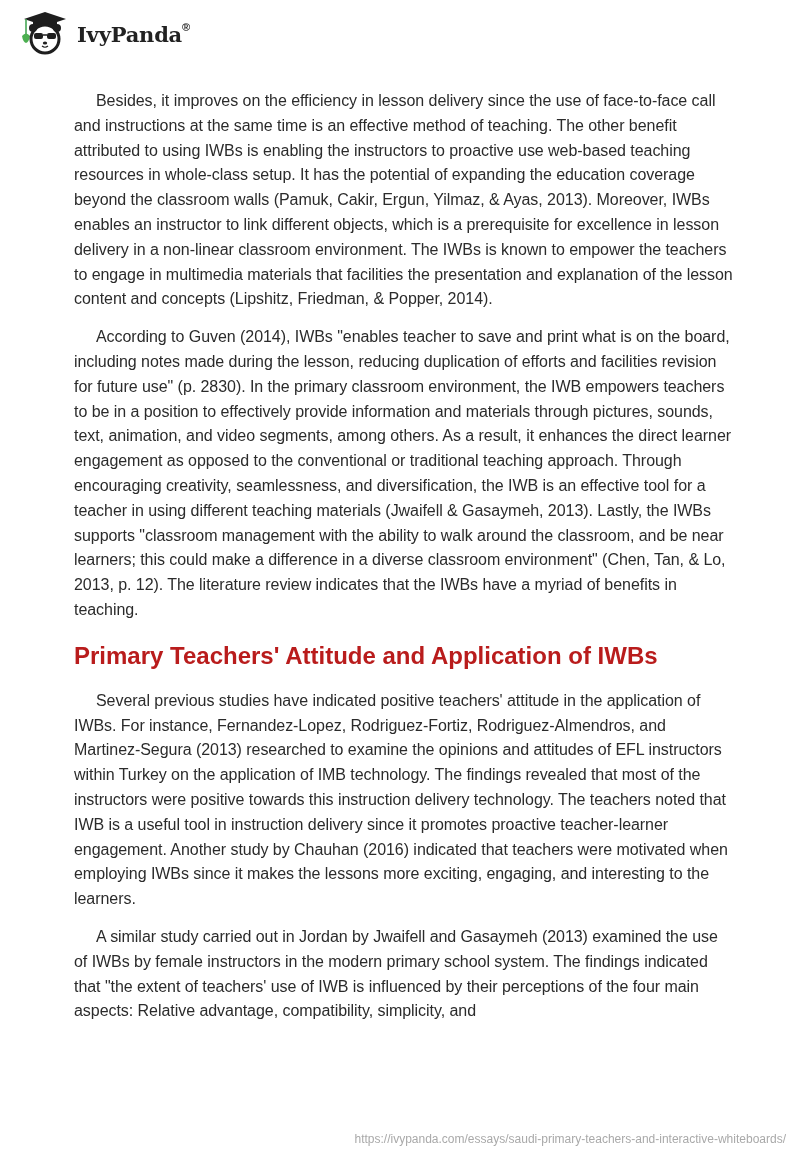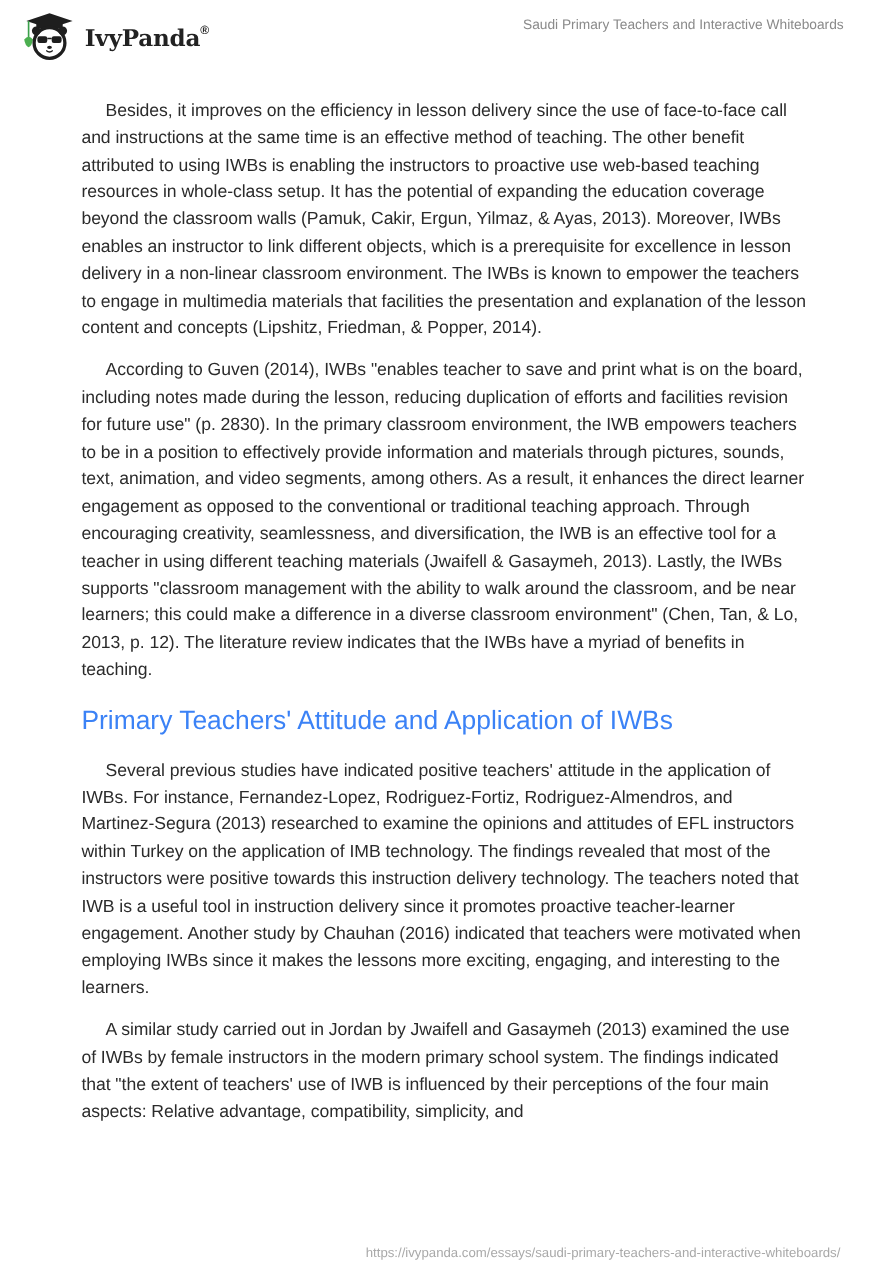--- a/index.html
+++ b/index.html
@@ -70,26 +70,26 @@
       font-size: 16px;
       line-height: 24.8px;
       text-indent: 22px;
       color: #2b2b2b;
       letter-spacing: -0.05px;
     }
     .content h2 {
       margin: 18px 0 18px 0;
       font-size: 24px;
       line-height: 30px;
-      font-weight: normal;
-      color: #3b82f6;
+      font-weight: bold;
+      color: #b91c1c;
     }
     .footer-url {
       position: absolute;
-      right: 36px;
+      right: 14px;
       top: 1132px;
       font-size: 12px;
       color: #a9a9a9;
     }
   </style>
 </head>
 <body>
 
 <div class="header">
   <div class="logo">
@@ -110,21 +110,20 @@
         <rect x="16" y="24" width="9" height="6" rx="2" fill="#1e1e1e"></rect>
         <rect x="29" y="24" width="9" height="6" rx="2" fill="#1e1e1e"></rect>
         <line x1="25" y1="26" x2="29" y2="26" stroke="#1e1e1e" stroke-width="1.5"></line>
 
         <ellipse cx="27" cy="34" rx="2.2" ry="1.5" fill="#1e1e1e"></ellipse>
         <path d="M24,37 Q27,39.5 30,37" stroke="#1e1e1e" stroke-width="1.2" fill="none"></path>
       </svg>
     </span>
     <span class="logo-text"><span>IvyPanda</span><span class="logo-reg">®</span></span>
   </div>
-  <div class="doc-title">Saudi Primary Teachers and Interactive Whiteboards</div>
 </div>
 
 <div class="content">
   <p>Besides, it improves on the efficiency in lesson delivery since the use of face-to-face call and instructions at the same time is an effective method of teaching. The other benefit attributed to using IWBs is enabling the instructors to proactive use web-based teaching resources in whole-class setup. It has the potential of expanding the education coverage beyond the classroom walls (Pamuk, Cakir, Ergun, Yilmaz, &amp; Ayas, 2013). Moreover, IWBs enables an instructor to link different objects, which is a prerequisite for excellence in lesson delivery in a non-linear classroom environment. The IWBs is known to empower the teachers to engage in multimedia materials that facilities the presentation and explanation of the lesson content and concepts (Lipshitz, Friedman, &amp; Popper, 2014).</p>
   <p>According to Guven (2014), IWBs "enables teacher to save and print what is on the board, including notes made during the lesson, reducing duplication of efforts and facilities revision for future use" (p. 2830). In the primary classroom environment, the IWB empowers teachers to be in a position to effectively provide information and materials through pictures, sounds, text, animation, and video segments, among others. As a result, it enhances the direct learner engagement as opposed to the conventional or traditional teaching approach. Through encouraging creativity, seamlessness, and diversification, the IWB is an effective tool for a teacher in using different teaching materials (Jwaifell &amp; Gasaymeh, 2013). Lastly, the IWBs supports "classroom management with the ability to walk around the classroom, and be near learners; this could make a difference in a diverse classroom environment" (Chen, Tan, &amp; Lo, 2013, p. 12). The literature review indicates that the IWBs have a myriad of benefits in teaching.</p>
   <h2>Primary Teachers' Attitude and Application of IWBs</h2>
   <p>Several previous studies have indicated positive teachers' attitude in the application of IWBs. For instance, Fernandez-Lopez, Rodriguez-Fortiz, Rodriguez-Almendros, and Martinez-Segura (2013) researched to examine the opinions and attitudes of EFL instructors within Turkey on the application of IMB technology. The findings revealed that most of the instructors were positive towards this instruction delivery technology. The teachers noted that IWB is a useful tool in instruction delivery since it promotes proactive teacher-learner engagement. Another study by Chauhan (2016) indicated that teachers were motivated when employing IWBs since it makes the lessons more exciting, engaging, and interesting to the learners.</p>
   <p>A similar study carried out in Jordan by Jwaifell and Gasaymeh (2013) examined the use of IWBs by female instructors in the modern primary school system. The findings indicated that "the extent of teachers' use of IWB is influenced by their perceptions of the four main aspects: Relative advantage, compatibility, simplicity, and</p>
 </div>
 

